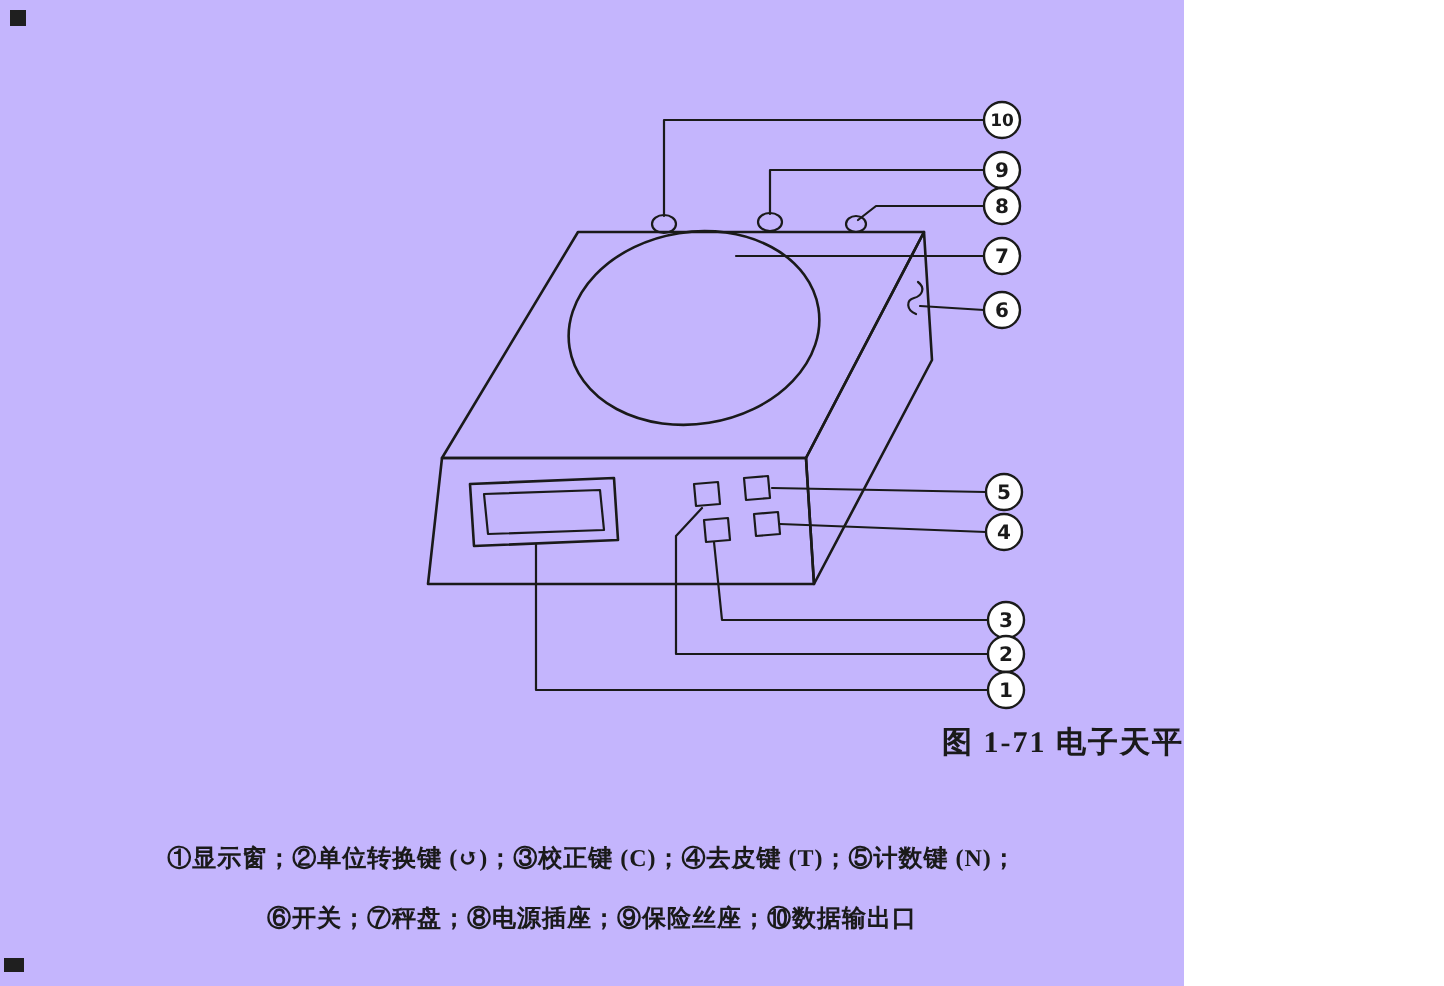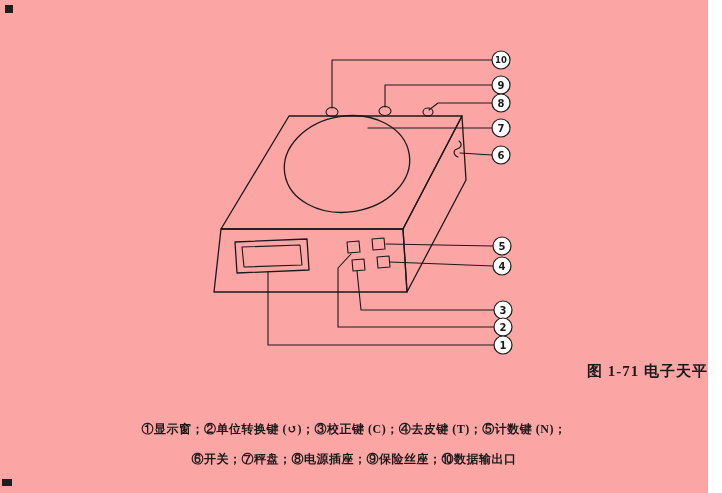--- a/index.html
+++ b/index.html
@@ -1,19 +1,19 @@
 <!DOCTYPE html>
 <html><head>
 <meta charset="utf-8">
 <style>
   html,body{margin:0;padding:0;background:#ffffff;}
   .page{
     position:relative;
-    width:708px;height:493px;
-    background:#fca5a5;
+    width:592px;height:493px;
+    background:#c4b5fd;
     overflow:hidden;
     font-family:"Liberation Serif","DejaVu Serif",serif;
     color:#1a1a1a;
   }
   svg{position:absolute;left:0;top:0;}
   .ink{stroke:#1a1a1a;stroke-width:1.3;fill:none;stroke-linecap:round;stroke-linejoin:round;}
   .thin{stroke-width:1.1;}
   .callout-circle{stroke:#1a1a1a;stroke-width:1.2;fill:#ffffff;}
   .callout-num{font:700 10px "DejaVu Sans",sans-serif;fill:#1a1a1a;text-anchor:middle;}
   .callout-num.two{font-size:8.5px;}

